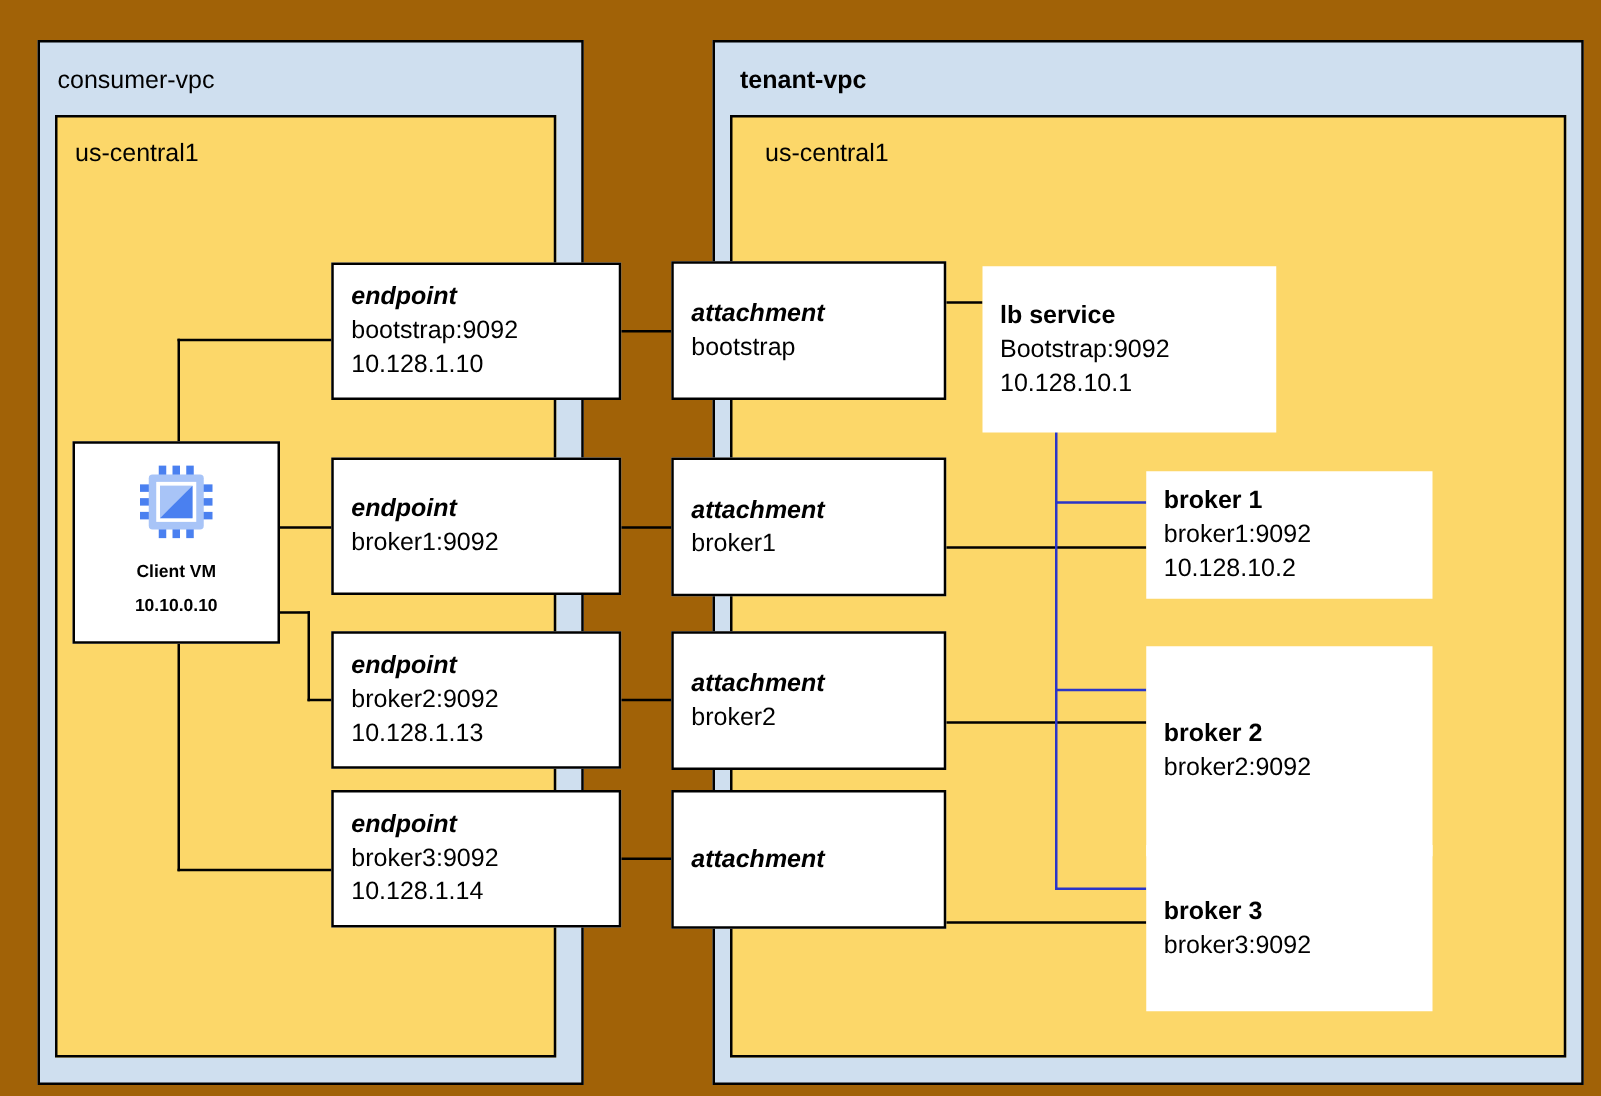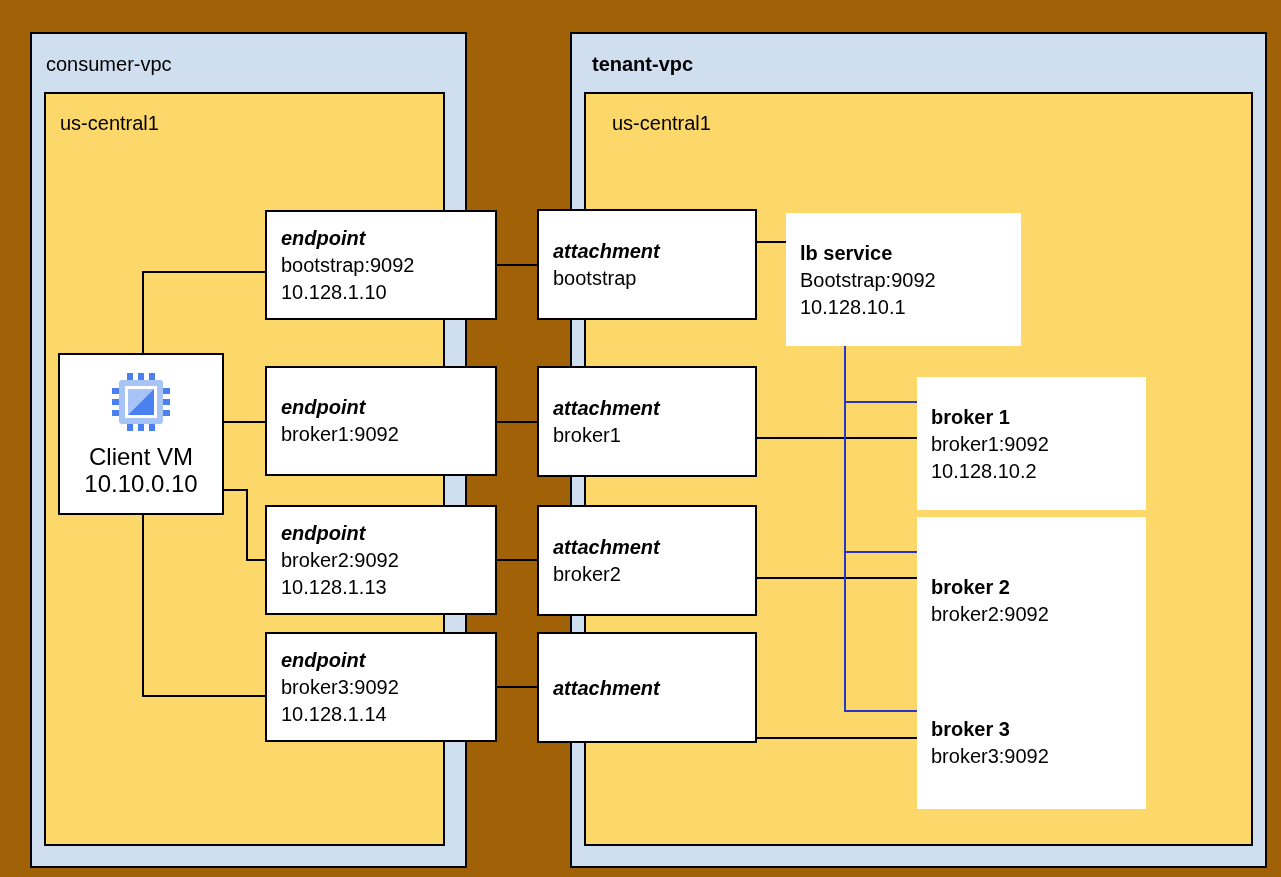--- a/index.html
+++ b/index.html
@@ -91,24 +91,25 @@
     left: 0; right: 0;
     top: 50%;
     transform: translateY(-50%);
     text-align: center;
   }
   .vm-icon {
     display: block;
     margin: 0 auto 6px auto;
   }
   .vm-text {
-    font-size: 24px;
+    font-size: 14px;
     line-height: 27px;
     color: #000000;
     white-space: nowrap;
+    font-weight: bold;
   }
 
   
   .edge {
     position: absolute;
     background: #000000;
     z-index: 3;
   }
   .edge.blue {
     background: #2a35c8;
@@ -247,21 +248,21 @@
   </div>
 
   <div class="node" style="left:786px; top:177px; width:235px; height:133px;margin-top:36px;">
     <div class="node-inner">
       <div class="node-title b">lb service</div>
       <div class="node-line">Bootstrap:9092</div>
       <div class="node-line">10.128.10.1</div>
     </div>
   </div>
 
-  <div class="node" style="left:917px; top:377px; width:229px; height:133px;">
+  <div class="node" style="left:917px; top:377px; width:229px; height:102px;">
     <div class="node-inner">
       <div class="node-title b">broker 1</div>
       <div class="node-line">broker1:9092</div>
       <div class="node-line">10.128.10.2</div>
     </div>
   </div>
 
   <div class="node" style="left:917px; top:517px; width:229px; height:168px;">
     <div class="node-inner">
       <div class="node-title b">broker 2</div>

